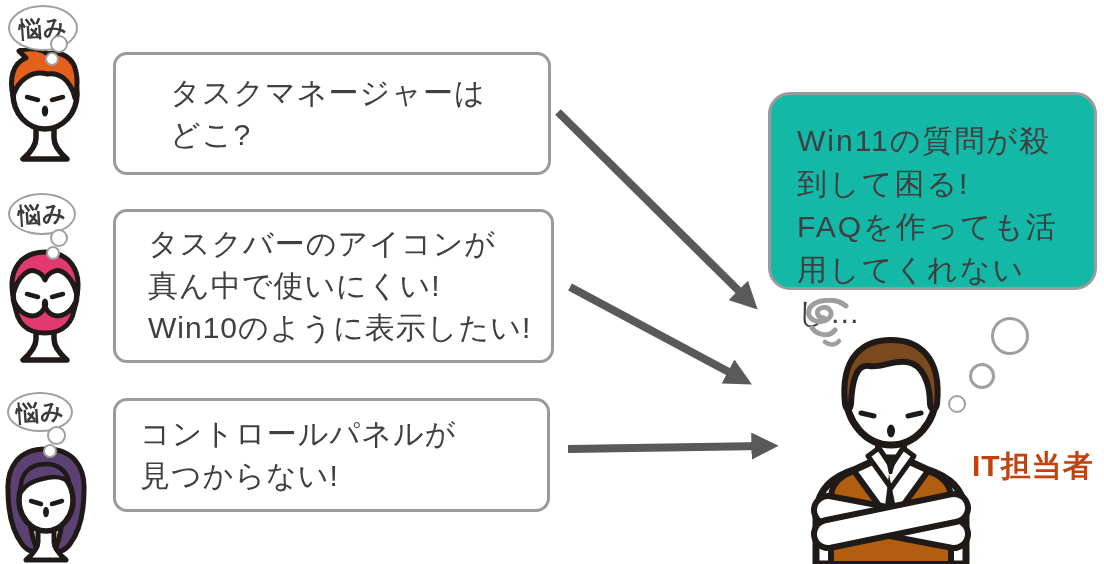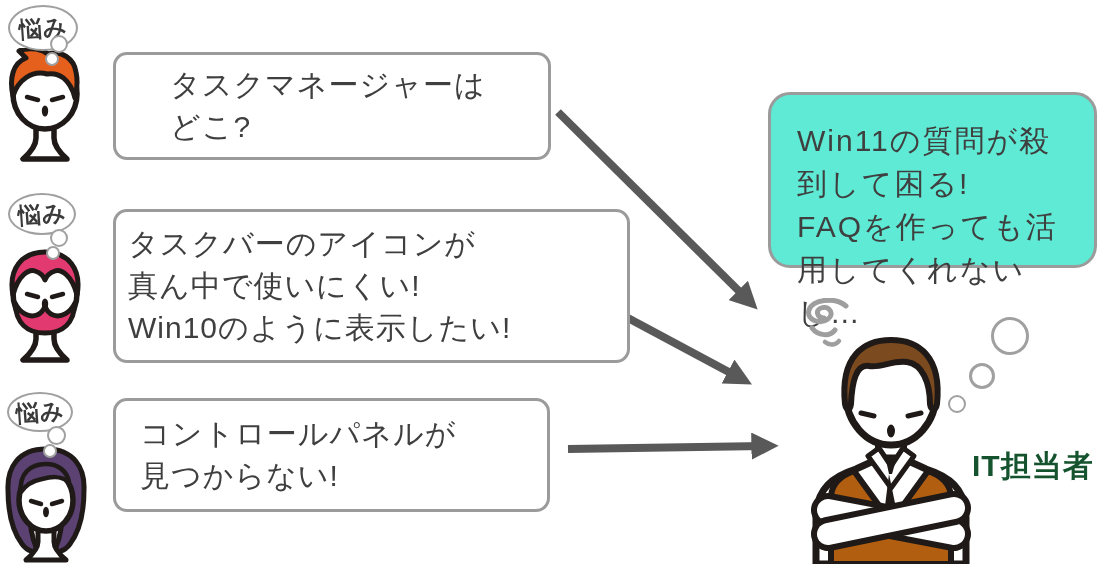--- a/index.html
+++ b/index.html
@@ -48,53 +48,53 @@
     z-index: 2;
   }
   .speech .speech-text {
     font-size: 30px;
     line-height: 42px;
     letter-spacing: 1px;
     color: #3f3f3f;
     white-space: pre-line;
     text-align: left;
   }
-  .s1 { left: 113px; top: 52px;  width: 438px; height: 108px; padding-left: 54px; }
-  .s2 { left: 113px; top: 209px; width: 517px; height: 154px; padding-left: 12px; }
+  .s1 { left: 113px; top: 52px;  width: 438px; height: 123px; padding-left: 54px; }
+  .s2 { left: 113px; top: 209px; width: 441px; height: 154px; padding-left: 32px; }
   .s3 { left: 113px; top: 398px; width: 437px; height: 114px; padding-left: 24px; }
   
   .avatar { position: absolute; z-index: 1; }
   
   .arrow-layer { position: absolute; left: 0; top: 0; z-index: 0; }
   
   .it-thought {
     position: absolute;
     left: 768px; top: 92px;
-    width: 329px; height: 176px;
-    background: #5eead4;
+    width: 329px; height: 198px;
+    background: #14b8a6;
     border: 3px solid #9b9b9b;
     border-radius: 22px;
     padding: 24px 20px 0 26px;
     z-index: 2;
   }
   .it-thought .thought-text {
     font-size: 30px;
     line-height: 43px;
     letter-spacing: 2px;
     color: #3f3f3f;
     white-space: pre-line;
   }
   .swirl { position: absolute; left: 792px; top: 298px; z-index: 3; }
   .it-person { position: absolute; left: 806px; top: 336px; z-index: 1; }
   .it-label {
     position: absolute;
     left: 972px; top: 446px;
     font-size: 30px;
     font-weight: bold;
-    color: #14532d;
+    color: #c2410c;
     letter-spacing: 1px;
     z-index: 5;
   }
 </style>
 </head>
 <body>
 
 <div class="canvas">
 
   <svg class="arrow-layer" width="1104" height="564" viewBox="0 0 1104 564">

